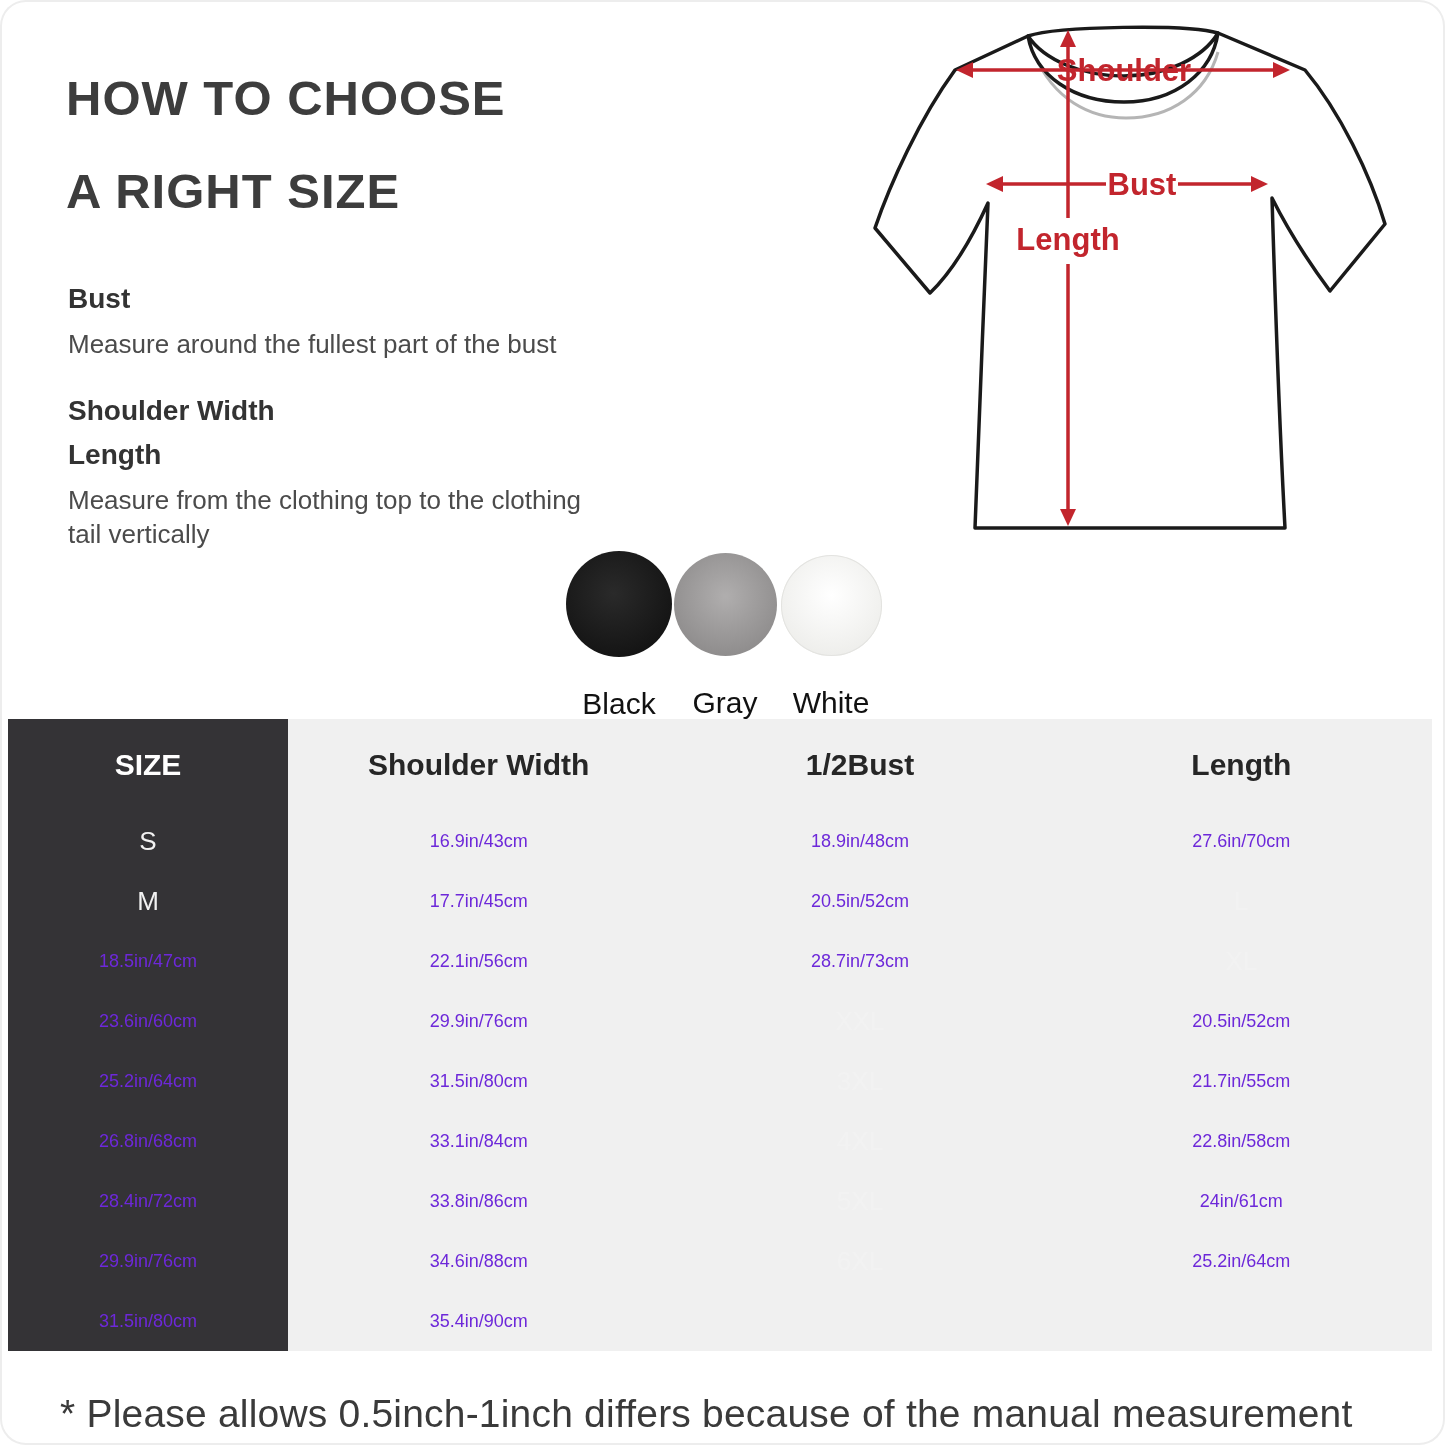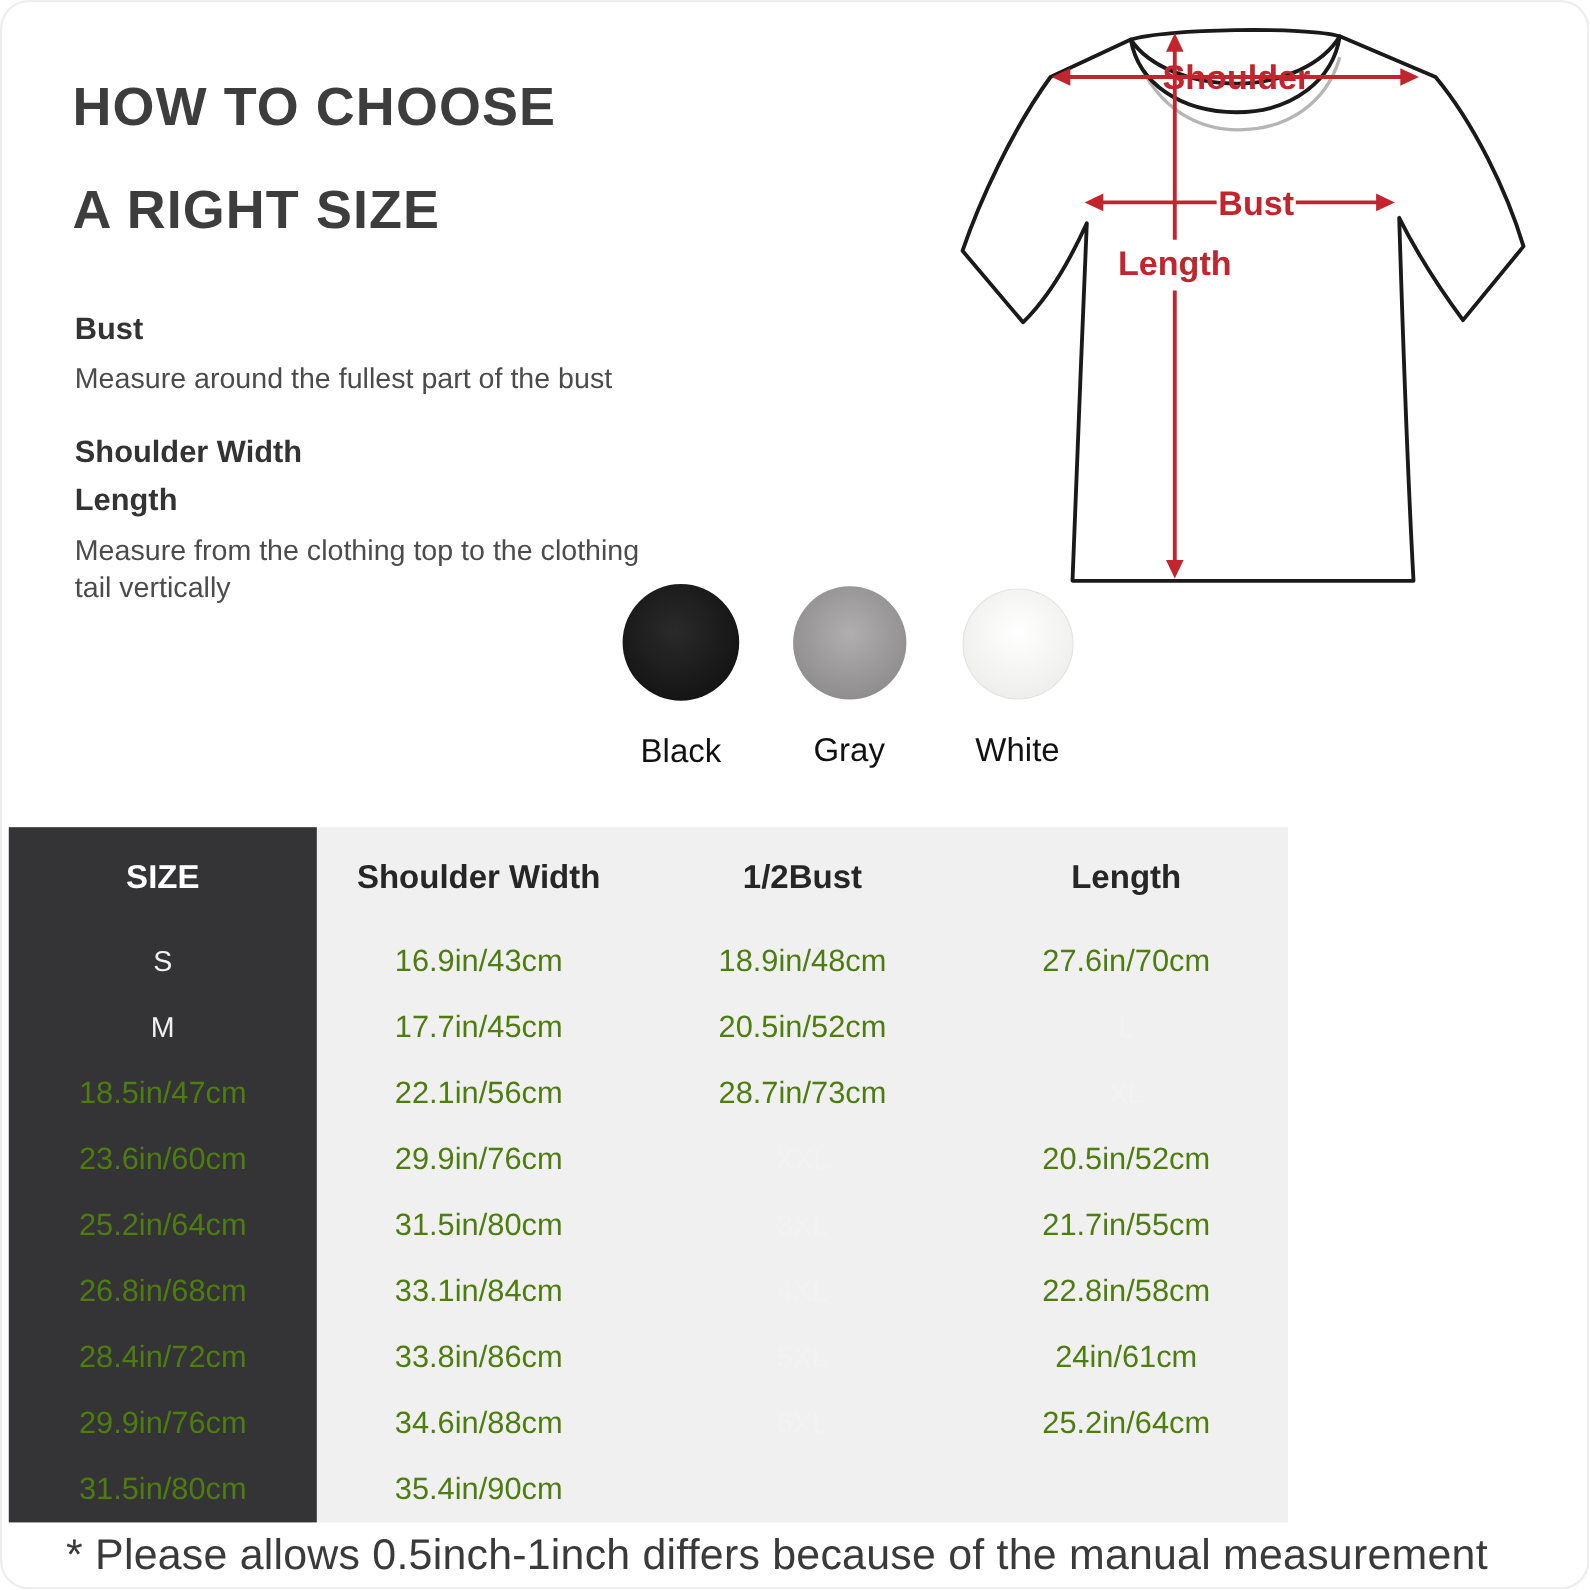--- a/index.html
+++ b/index.html
@@ -22,42 +22,42 @@
 
   
   .diagram{position:absolute;left:858px;top:6px;width:582px;height:552px;}
   .shirt-line{fill:#ffffff;stroke:#1a1a1a;stroke-width:3.5;stroke-linejoin:round;}
   .collar-shadow{fill:none;stroke:#b5b5b5;stroke-width:3;}
   .red-line{stroke:#c2252d;stroke-width:3.5;fill:none;}
   .red-fill{fill:#c2252d;}
   .red-label{fill:#c2252d;font-size:31px;font-weight:700;font-family:"Liberation Sans",sans-serif;text-anchor:middle;}
 
   
-  .swatches{position:absolute;left:566px;top:531px;display:flex;gap:47px;}
+  .swatches{position:absolute;left:566px;top:551px;display:flex;}
   .swatch{display:flex;flex-direction:column;align-items:center;width:106px;}
   .swatch-circle{width:106px;height:106px;border-radius:50%;}
   .swatch-black{background:radial-gradient(circle at 45% 40%, #2a2a2a, #141414 75%);}
   .swatch-gray{background:radial-gradient(circle at 50% 42%, #b0aeae, #8d8b8b 80%);width:103px;height:103px;margin-top:2px;}
   .swatch-white{background:radial-gradient(circle at 50% 40%, #ffffff, #ecece9 85%);box-shadow:0 0 0 1px #e3e3e0 inset;width:101px;height:101px;margin-top:4px;}
   .swatch-label{margin-top:30px;font-size:30px;font-weight:500;color:#111111;}
 
   
   .size-table{
-    position:absolute;left:8px;top:752px;width:1163px;height:632px;background:#f0f0f0;
+    position:absolute;left:8px;top:719px;width:1424px;height:632px;background:#f0f0f0;
   }
   .size-col-bg{position:absolute;left:0;top:0;width:280px;height:100%;background:#343336;}
   .table-grid{
     position:relative;display:grid;width:100%;height:100%;
     grid-template-columns:280px 1fr 1fr 1fr;
     grid-template-rows:92px repeat(9, 60px);
   }
   .cell{display:flex;align-items:center;justify-content:center;}
   .hdr{font-size:30px;font-weight:700;color:#262626;}
   .hdr-size{color:#ffffff;}
-  .val{font-size:28px;color:#4d7c0f;}
+  .val{font-size:18px;color:#6d28d9;}
   .size-label{font-size:26px;color:#f2f2f2;}
 
   
   .footnote{position:absolute;left:60px;top:1392px;font-size:39px;color:#3a3a3a;letter-spacing:0.2px;}
 </style>
 </head>
 <body>
 
 <div class="frame"></div>
 

